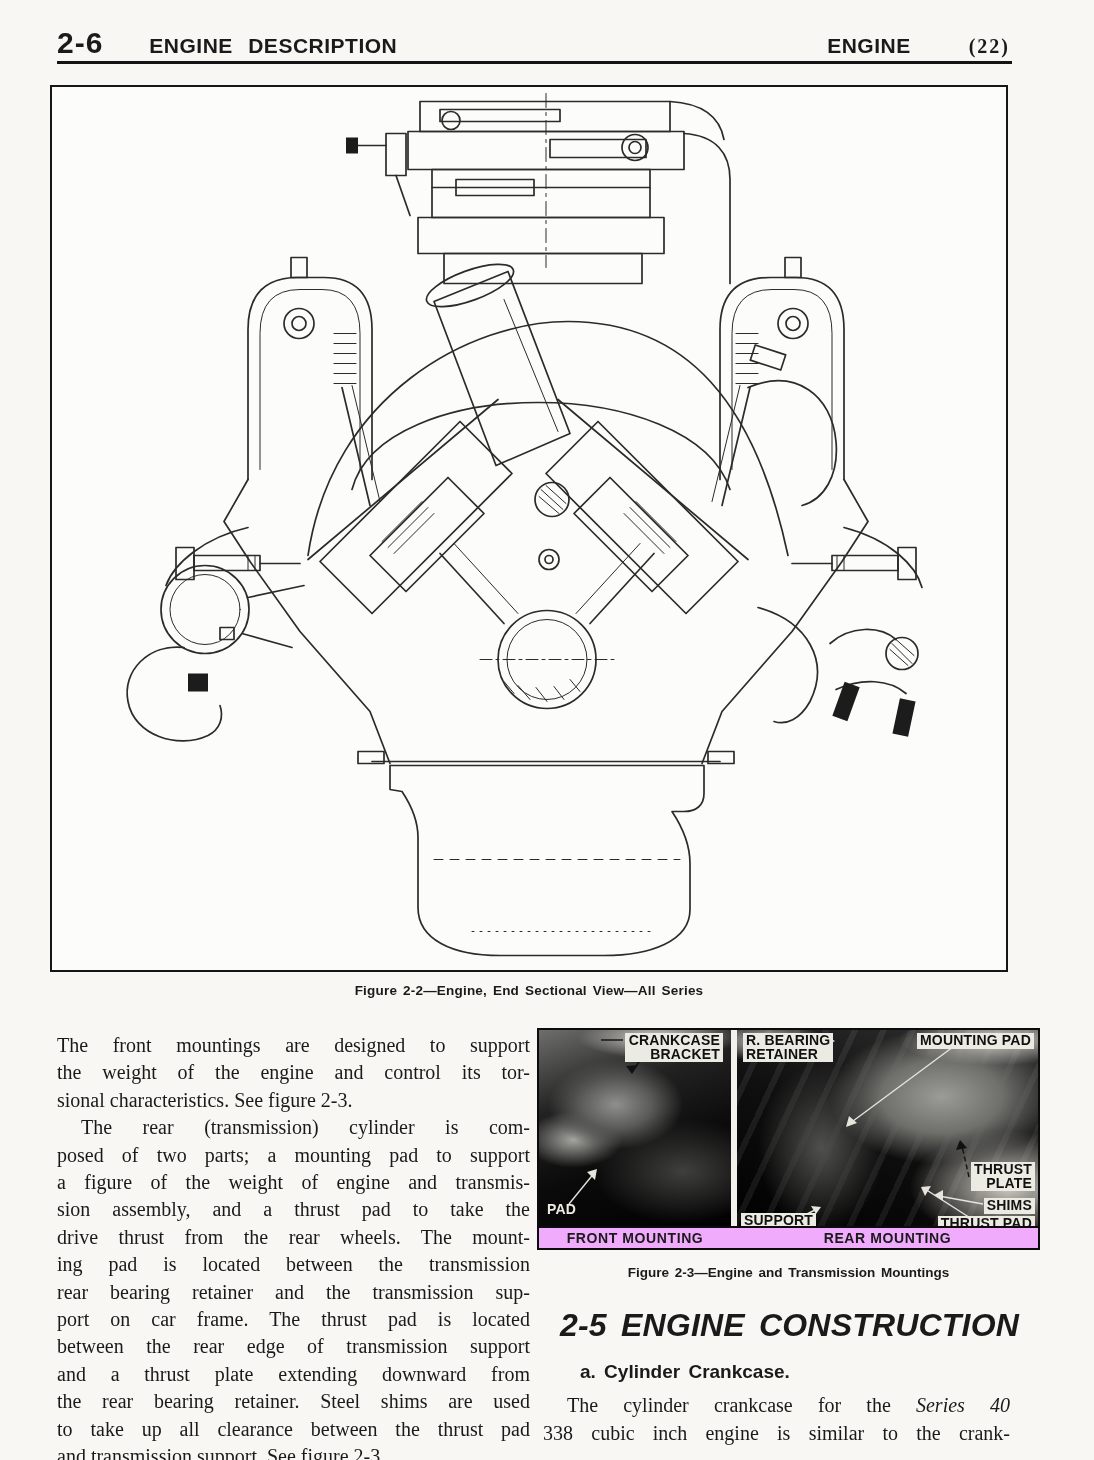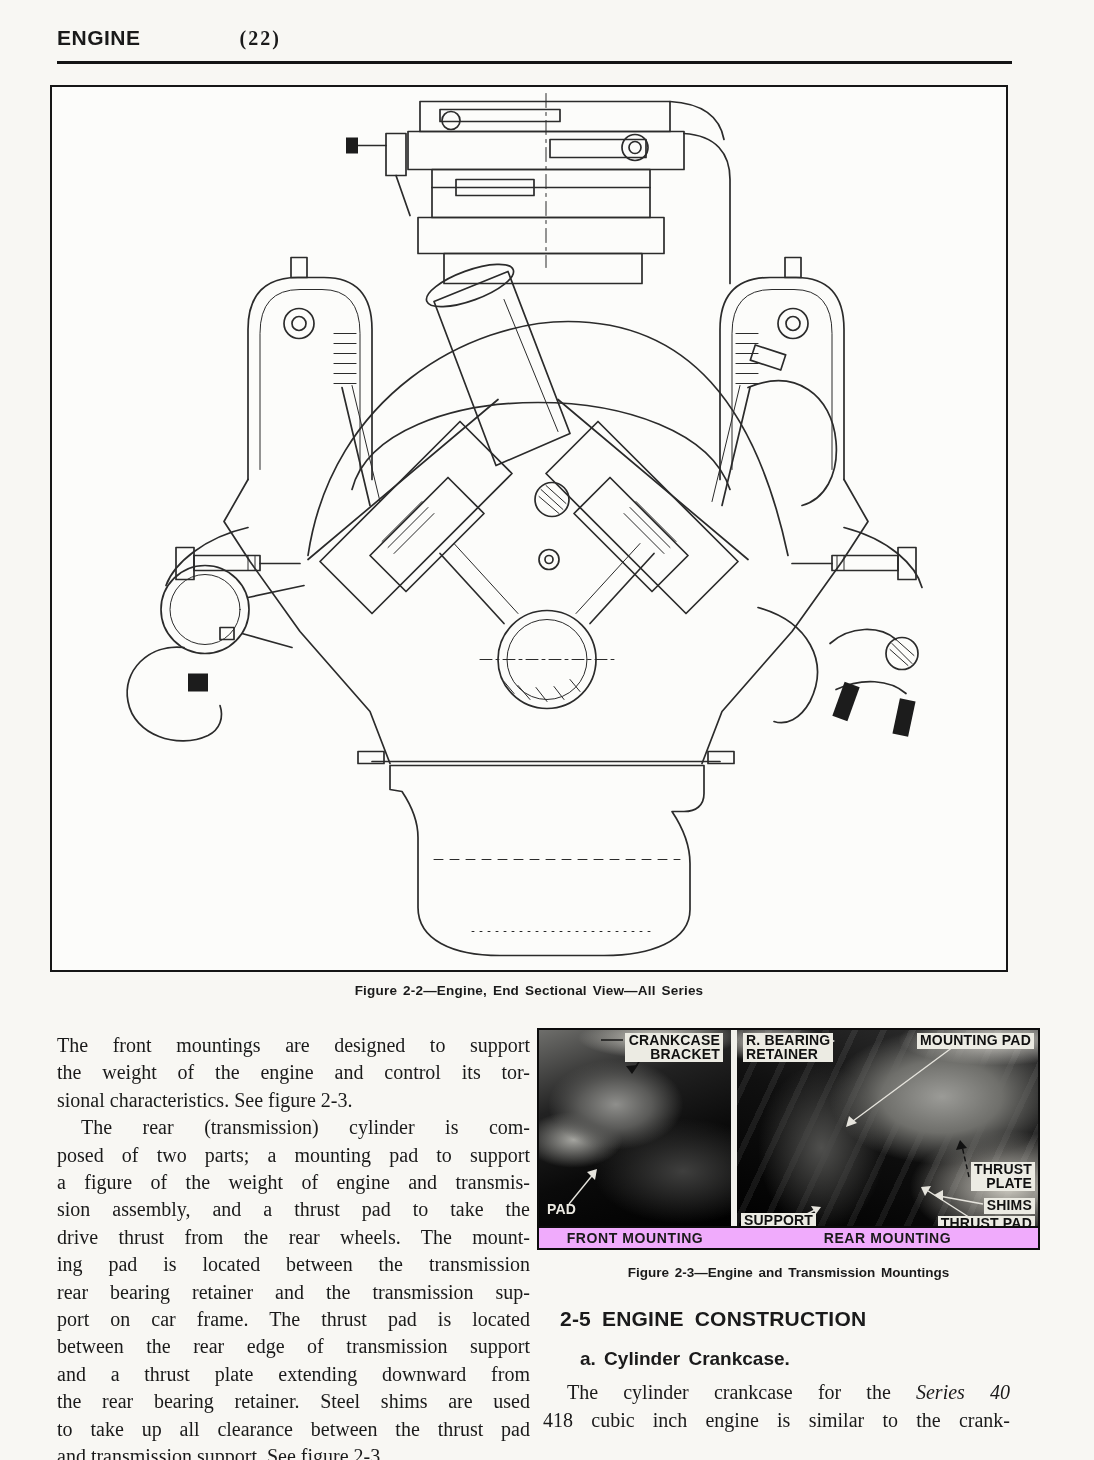--- a/index.html
+++ b/index.html
@@ -5,21 +5,21 @@
   html,body{margin:0;padding:0;background:#d9d7d2;}
   .page{position:relative;width:1094px;height:1460px;margin:0 auto;background:#f8f7f3;overflow:hidden;
         font-family:"Liberation Serif", serif;color:#1a1a1a;}
   
   .hdr{position:absolute;left:57px;top:26px;width:953px;display:flex;justify-content:space-between;align-items:baseline;
        font-family:"Liberation Sans", sans-serif;font-weight:bold;}
   .h-left{display:flex;align-items:baseline;gap:46px;}
   .secnum{font-size:30px;letter-spacing:1px;}
   .htitle{font-size:21px;word-spacing:9px;letter-spacing:.5px;}
   .h-right{display:flex;align-items:baseline;gap:58px;}
-  .hpage{font-family:"Liberation Serif", serif;font-weight:bold;font-size:20px;letter-spacing:2px;margin-left:41px;}
+  .hpage{font-family:"Liberation Serif", serif;font-weight:bold;font-size:20px;letter-spacing:2px;}
   .hrule{position:absolute;left:57px;top:61px;width:955px;height:3px;background:#141414;}
   
   .fig22-box{position:absolute;left:50px;top:85px;width:958px;height:887px;border:2px solid #161616;background:#fcfcfa;box-sizing:border-box;}
   .fig22-box svg{width:100%;height:100%;display:block;}
   .fig22-cap{position:absolute;left:50px;top:983px;width:958px;text-align:center;
              font-family:"Liberation Sans", sans-serif;font-weight:bold;font-size:13.5px;letter-spacing:.2px;word-spacing:2px;}
   
   .col-left{position:absolute;left:57px;top:1032px;width:473px;}
   .tline{font-size:20px;line-height:27.4px;text-align:justify;text-align-last:justify;white-space:normal;}
   .tline.end{text-align-last:left;}
@@ -52,32 +52,36 @@
   .lbl-pad{left:5px;top:172px;color:#eceae2;background:transparent;}
   .lbl-support{left:202px;top:183px;}
   .lbl-thrustplate{right:3px;top:132px;text-align:right;}
   .lbl-shims{right:3px;top:168px;}
   .lbl-thrustpad{right:3px;top:186px;}
   .strip{position:absolute;left:0;right:0;bottom:0;height:22px;background:#f0abfc;border-top:2px solid #0c0c0c;box-sizing:border-box;margin-top:48px;}
   .strip span{position:absolute;top:2px;font-family:"Liberation Sans", sans-serif;font-weight:bold;font-size:14px;letter-spacing:.6px;}
   .strip .t-front{left:0;width:192px;text-align:center;}
   .strip .t-rear{left:198px;right:0;text-align:center;}
   .fig23-cap{margin-top:15px;text-align:center;font-family:"Liberation Sans", sans-serif;font-weight:bold;font-size:13.5px;word-spacing:2px;}
-  h2.sec{margin:27px 0 0 23px;font-family:"Liberation Sans", sans-serif;font-weight:bold;font-size:21px;word-spacing:5px;letter-spacing:.2px;}
+  h2.sec{margin:27px 0 0 23px;font-family:"Liberation Sans", sans-serif;font-weight:bold;font-size:32px;word-spacing:5px;letter-spacing:.2px;font-style:italic;}
   h3.sub{margin:17px 0 0 43px;font-family:"Liberation Sans", sans-serif;font-weight:bold;font-size:19px;word-spacing:3px;}
   .body25{margin:9px 0 0 6px;width:467px;}
   .body25 .tline{line-height:27.6px;}
   .body25 i{font-style:italic;}
 </style>
 </head>
 <body>
 
 <div class="page">
 
   <header class="hdr">
+    <div class="h-left">
+      <span class="secnum">2-6</span>
+      <span class="htitle">ENGINE DESCRIPTION</span>
+    </div>
     <div class="h-right">
       <span class="htitle">ENGINE</span>
       <span class="hpage">(22)</span>
     </div>
   </header>
   <div class="hrule"></div>
 
   <div class="fig22-box">
     <svg viewBox="0 0 954 882">
       <g stroke="#2b2b2b" fill="none" stroke-width="1.7" stroke-linejoin="round" stroke-linecap="round">
@@ -255,17 +259,17 @@
       <div class="strip">
         <span class="t-front">FRONT MOUNTING</span>
         <span class="t-rear">REAR MOUNTING</span>
       </div>
     </figure>
     <div class="fig23-cap">Figure 2-3—Engine and Transmission Mountings</div>
     <h2 class="sec">2-5 ENGINE CONSTRUCTION</h2>
     <h3 class="sub">a. Cylinder Crankcase.</h3>
     <div class="body25">
         <div class="tline indent"><span>The cylinder crankcase for the </span><i>Series 40</i></div>
-        <div class="tline"><span>418 cubic inch engine is similar to the crank-</span></div>
+        <div class="tline"><span>338 cubic inch engine is similar to the crank-</span></div>
       </div>
   </section>
 
 </div>
 
 </body></html>

